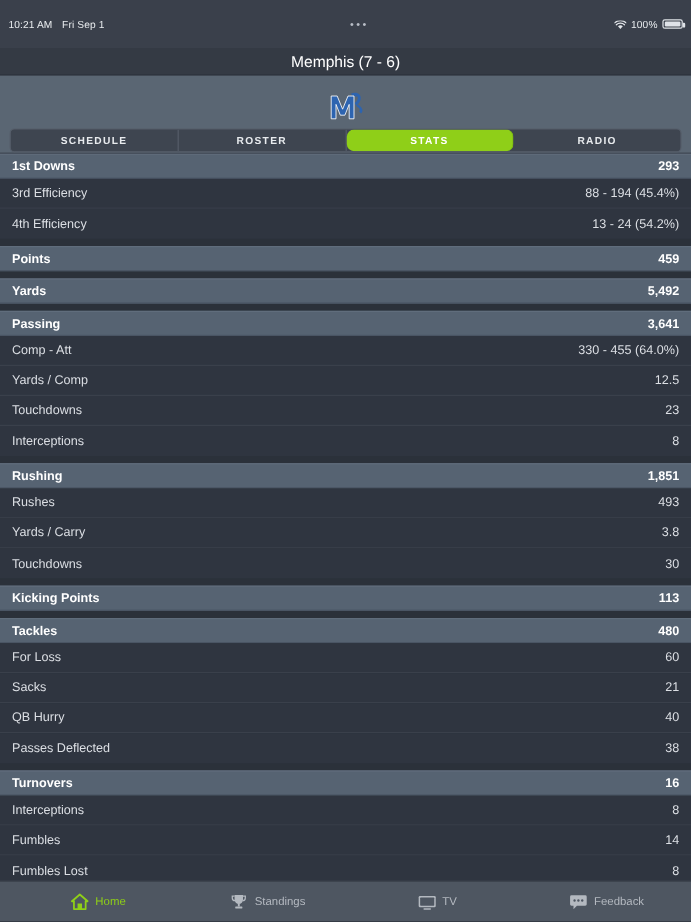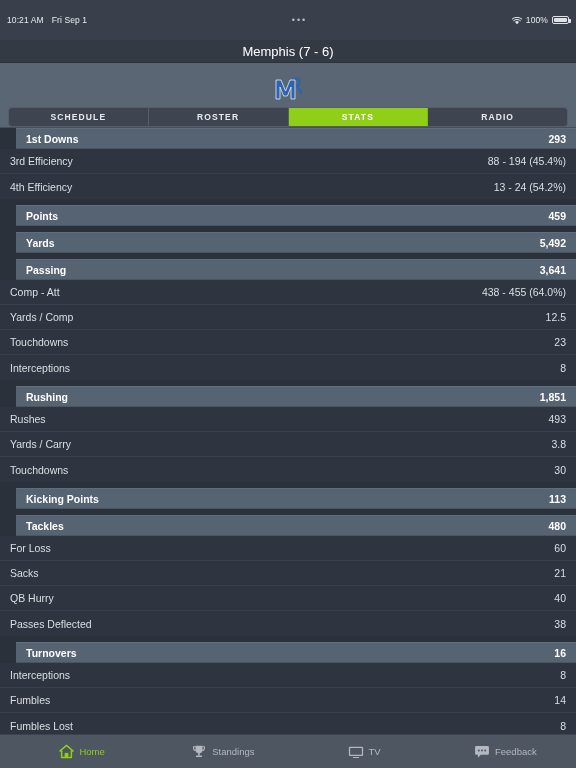--- a/index.html
+++ b/index.html
@@ -103,21 +103,21 @@
     letter-spacing: 1.1px;
     color: #e8ebee;
     border-right: 1px solid #555d69;
     box-sizing: border-box;
     cursor: pointer;
   }
   .seg:last-child { border-right: none; }
   .seg.active {
     background: #8fcf18;
     color: #ffffff;
-    border-radius: 0;
+    border-radius: 6px;
     border-right: 1px solid #7fbd12;
   }
 
   
   .statlist {
     flex: 1 1 auto;
     overflow: hidden;
     background: #2b313a;
   }
   .section { margin-bottom: 6px; }
@@ -130,21 +130,20 @@
     box-sizing: border-box;
     font-size: 10.5px;
   }
   .row.header {
     height: 21px;
     background: #566372;
     font-weight: bold;
     color: #ffffff;
     border-top: 1px solid #606d7c;
     border-bottom: 1px solid #4a5564;
-    margin-left: 16px;
   }
   .row.item {
     background: #2f3540;
     color: #dcdfe4;
     border-bottom: 1px solid #3a404b;
   }
   .row.item:last-child { border-bottom: none; }
   .row .val { font-variant-numeric: tabular-nums; }
   .row.header .val { font-weight: bold; }
 
@@ -246,21 +245,21 @@
           <span class="val">5,492</span>
         </div>
       </div>
       <div class="section">
         <div class="row header">
           <span>Passing</span>
           <span class="val">3,641</span>
         </div>
         <div class="row item">
           <span>Comp - Att</span>
-          <span class="val">438 - 455 (64.0%)</span>
+          <span class="val">330 - 455 (64.0%)</span>
         </div>
         <div class="row item">
           <span>Yards / Comp</span>
           <span class="val">12.5</span>
         </div>
         <div class="row item">
           <span>Touchdowns</span>
           <span class="val">23</span>
         </div>
         <div class="row item">

